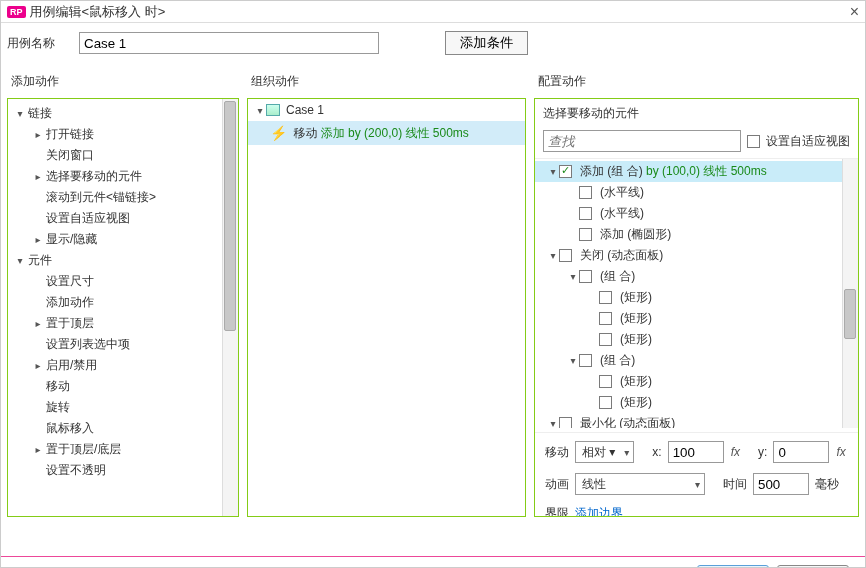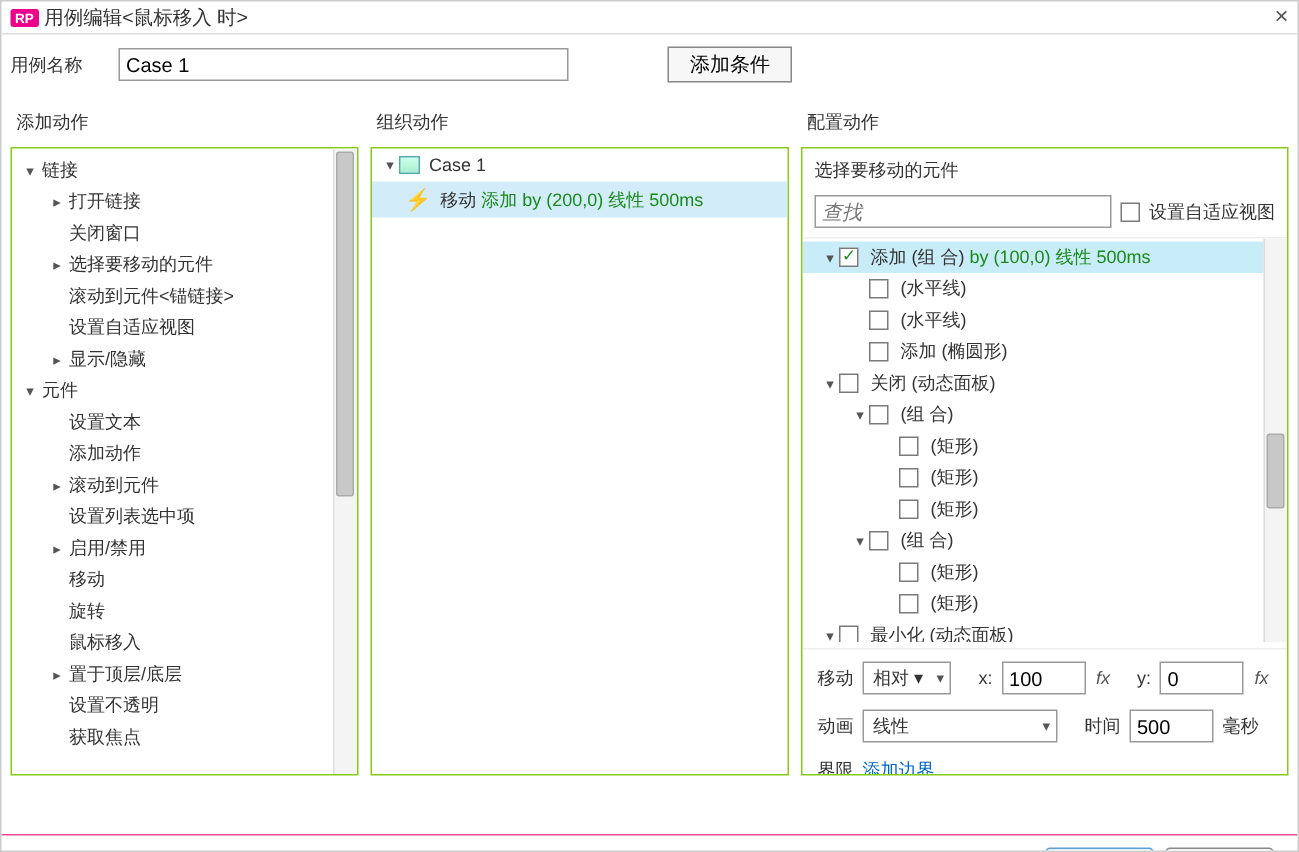--- a/index.html
+++ b/index.html
@@ -111,31 +111,31 @@
             <span class="lbl">显示/隐藏</span>
           </div>
           <div class="tree-row">
             <span class="indent" style="width:6px"></span>
             <span class="caret down"></span>
             <span class="lbl">元件</span>
           </div>
           <div class="tree-row">
             <span class="indent" style="width:24px"></span>
             <span class="caret none"></span>
-            <span class="lbl">设置文本</span>
+            <span class="lbl">设置尺寸</span>
           </div>
           <div class="tree-row">
             <span class="indent" style="width:24px"></span>
             <span class="caret none"></span>
             <span class="lbl">添加动作</span>
           </div>
           <div class="tree-row">
             <span class="indent" style="width:24px"></span>
             <span class="caret right"></span>
-            <span class="lbl">滚动到元件</span>
+            <span class="lbl">置于顶层</span>
           </div>
           <div class="tree-row">
             <span class="indent" style="width:24px"></span>
             <span class="caret none"></span>
             <span class="lbl">设置列表选中项</span>
           </div>
           <div class="tree-row">
             <span class="indent" style="width:24px"></span>
             <span class="caret right"></span>
             <span class="lbl">启用/禁用</span>
@@ -157,25 +157,20 @@
           </div>
           <div class="tree-row">
             <span class="indent" style="width:24px"></span>
             <span class="caret right"></span>
             <span class="lbl">置于顶层/底层</span>
           </div>
           <div class="tree-row">
             <span class="indent" style="width:24px"></span>
             <span class="caret none"></span>
             <span class="lbl">设置不透明</span>
-          </div>
-          <div class="tree-row">
-            <span class="indent" style="width:24px"></span>
-            <span class="caret none"></span>
-            <span class="lbl">获取焦点</span>
           </div>
         </div>
       <div class="sb-track">
           <div class="sb-thumb" style="top:2px;height:230px;"></div>
         </div>
     </div>
   </div>
   <div class="col col2">
     <div class="col-head">组织动作</div>
     <div class="panel">

